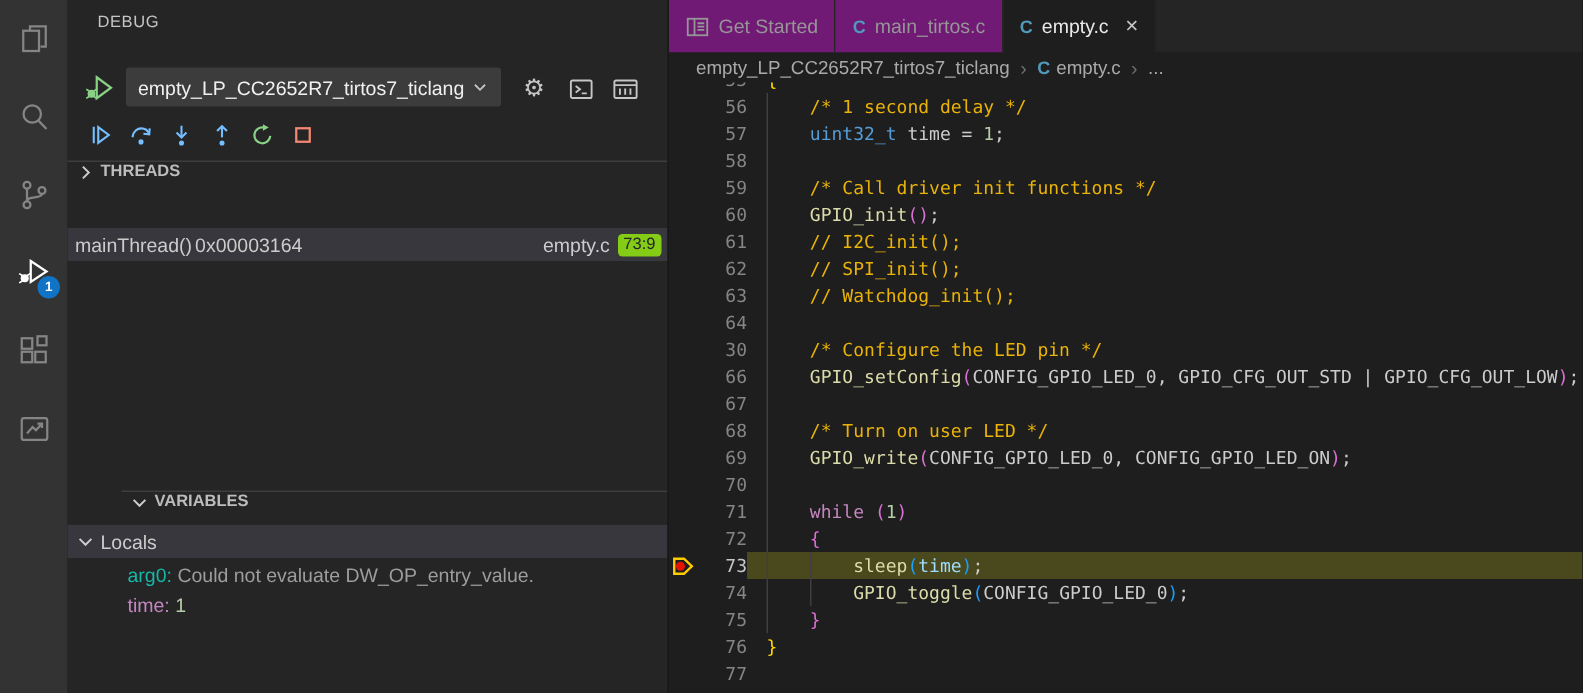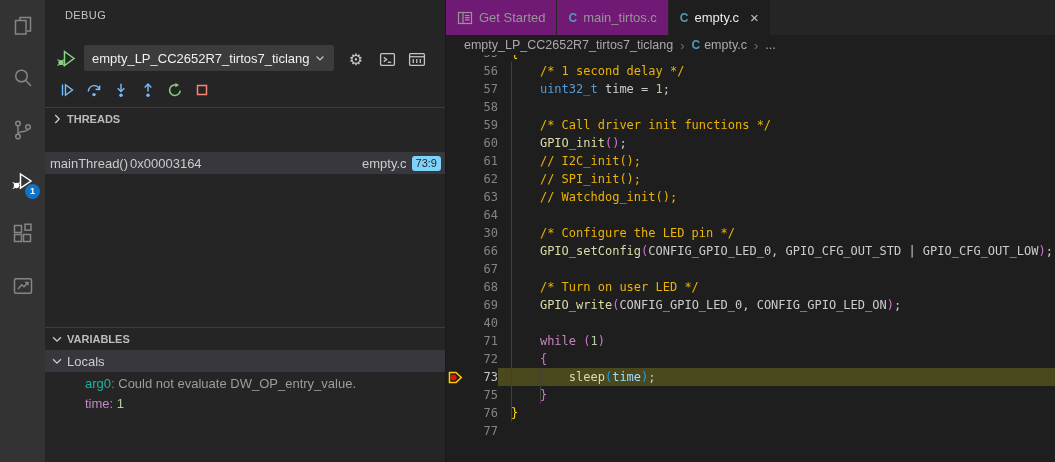--- a/index.html
+++ b/index.html
@@ -25,31 +25,31 @@
   .config-select .chev{margin-left:auto;color:#c5c5c5;}
   .icon-btn{position:absolute;top:4px;width:22px;height:20px;color:#c5c5c5;display:flex;align-items:center;
             justify-content:center;cursor:pointer;}
   .gear-btn{left:300px;font-size:16px;}
   .console-btn{left:331px;}
   .panel-btn{left:361px;}
   .dbg-toolbar{position:absolute;left:10px;top:78px;display:flex;gap:4px;}
   .tb-btn{width:23px;height:23px;display:flex;align-items:center;justify-content:center;cursor:pointer;background:none;border:none;padding:0;}
   .tb-blue{color:#75beff;} .tb-green{color:#89d185;} .tb-red{color:#f48771;}
 
-  .section-header{position:absolute;left:0;width:400px;height:22px;display:flex;align-items:center;
+  .section-header{position:absolute;left:0;width:400px;height:22px;display:flex;align-items:flex-start;
                   font-size:11px;font-weight:bold;color:#bcbcbc;border-top:1px solid rgba(204,204,204,.15);
                   box-sizing:border-box;cursor:pointer;}
   .section-header .chev{margin:0 3px 0 5px;color:#cccccc;}
-  .hdr-threads{top:107px;} .hdr-callstack{top:129px;} .hdr-variables{top:327px;}
+  .hdr-threads{top:107px;} .hdr-callstack{top:129px;} .hdr-variables{top:327px;margin-left:36px;}
 
   .cs-row{position:absolute;left:0;top:152px;width:400px;height:22px;background:#37373d;display:flex;
           align-items:center;font-size:13px;color:#cccccc;cursor:pointer;}
   .cs-func{margin-left:5px;} .cs-addr{margin-left:2px;}
   .cs-right{margin-left:auto;display:flex;align-items:center;gap:5px;margin-right:4px;}
-  .cs-badge{background:#7dd3fc;color:#252526;font-size:11px;padding:0 4px;border-radius:3px;height:15px;line-height:15px;}
+  .cs-badge{background:#84cc16;color:#252526;font-size:11px;padding:0 4px;border-radius:3px;height:15px;line-height:15px;}
 
   .locals-row{position:absolute;left:0;top:350px;width:400px;height:22px;background:#37373d;display:flex;
               align-items:center;font-size:13px;color:#cccccc;cursor:pointer;}
   .locals-row .chev{margin:0 3px 0 5px;color:#cccccc;}
   .vars{position:absolute;left:0;top:373px;width:400px;}
   .var-row{height:20px;display:flex;align-items:center;font-size:13px;padding-left:40px;white-space:pre;cursor:pointer;}
 
   
   .editor{position:absolute;left:445px;top:0;width:610px;height:462px;background:#1e1e1e;border-left:1px solid #191919;box-sizing:border-box;}
   .tabbar{position:absolute;top:0;left:0;width:610px;height:35px;background:#252526;display:flex;z-index:3;}
@@ -316,25 +316,26 @@
         <div class="code-line"><span class="bp-zone"></span><span class="ln">60</span><span class="line-text"><span class="tk-pl">    </span><span class="tk-fn">GPIO_init</span><span class="tk-b2">()</span><span class="tk-pl">;</span></span></div>
         <div class="code-line"><span class="bp-zone"></span><span class="ln">61</span><span class="line-text"><span class="tk-pl">    </span><span class="tk-cm">// I2C_init();</span></span></div>
         <div class="code-line"><span class="bp-zone"></span><span class="ln">62</span><span class="line-text"><span class="tk-pl">    </span><span class="tk-cm">// SPI_init();</span></span></div>
         <div class="code-line"><span class="bp-zone"></span><span class="ln">63</span><span class="line-text"><span class="tk-pl">    </span><span class="tk-cm">// Watchdog_init();</span></span></div>
         <div class="code-line"><span class="bp-zone"></span><span class="ln">64</span><span class="line-text"></span></div>
         <div class="code-line"><span class="bp-zone"></span><span class="ln">30</span><span class="line-text"><span class="tk-pl">    </span><span class="tk-cm">/* Configure the LED pin */</span></span></div>
         <div class="code-line"><span class="bp-zone"></span><span class="ln">66</span><span class="line-text"><span class="tk-pl">    </span><span class="tk-fn">GPIO_setConfig</span><span class="tk-b2">(</span><span class="tk-pl">CONFIG_GPIO_LED_0, GPIO_CFG_OUT_STD | GPIO_CFG_OUT_LOW</span><span class="tk-b2">)</span><span class="tk-pl">;</span></span></div>
         <div class="code-line"><span class="bp-zone"></span><span class="ln">67</span><span class="line-text"></span></div>
         <div class="code-line"><span class="bp-zone"></span><span class="ln">68</span><span class="line-text"><span class="tk-pl">    </span><span class="tk-cm">/* Turn on user LED */</span></span></div>
         <div class="code-line"><span class="bp-zone"></span><span class="ln">69</span><span class="line-text"><span class="tk-pl">    </span><span class="tk-fn">GPIO_write</span><span class="tk-b2">(</span><span class="tk-pl">CONFIG_GPIO_LED_0, CONFIG_GPIO_LED_ON</span><span class="tk-b2">)</span><span class="tk-pl">;</span></span></div>
-        <div class="code-line"><span class="bp-zone"></span><span class="ln">40</span><span class="line-text"></span></div>
+        <div class="code-line"><span class="bp-zone"></span><span class="ln">70</span><span class="line-text"></span></div>
         <div class="code-line"><span class="bp-zone"></span><span class="ln">71</span><span class="line-text"><span class="tk-pl">    </span><span class="tk-ctl">while</span><span class="tk-pl"> </span><span class="tk-b2">(</span><span class="tk-num">1</span><span class="tk-b2">)</span></span></div>
         <div class="code-line"><span class="bp-zone"></span><span class="ln">72</span><span class="line-text"><span class="tk-pl">    </span><span class="tk-b2">{</span></span></div>
         <div class="code-line current"><span class="bp-zone"><svg width="15" height="15" viewBox="0 0 15 15">
               <path d="M1.5 2.5 H8 L13.2 7.5 L8 12.5 H1.5 Z" fill="none" stroke="#ffcc00" stroke-width="1.6"></path>
               <circle cx="5.6" cy="7.5" r="3" fill="#e51400"></circle>
             </svg></span><span class="ln">73</span><span class="line-text"><span class="tk-pl">        </span><span class="tk-fn">sleep</span><span class="tk-b3">(</span><span class="tk-var">time</span><span class="tk-b3">)</span><span class="tk-pl">;</span></span></div>
+        <div class="code-line"><span class="bp-zone"></span><span class="ln">74</span><span class="line-text"><span class="tk-pl">        </span><span class="tk-fn">GPIO_toggle</span><span class="tk-b3">(</span><span class="tk-pl">CONFIG_GPIO_LED_0</span><span class="tk-b3">)</span><span class="tk-pl">;</span></span></div>
         <div class="code-line"><span class="bp-zone"></span><span class="ln">75</span><span class="line-text"><span class="tk-pl">    </span><span class="tk-b2">}</span></span></div>
         <div class="code-line"><span class="bp-zone"></span><span class="ln">76</span><span class="line-text"><span class="tk-b1">}</span></span></div>
         <div class="code-line"><span class="bp-zone"></span><span class="ln">77</span><span class="line-text"></span></div>
       </div>
   </div>
 </div>
 
 </body></html>

